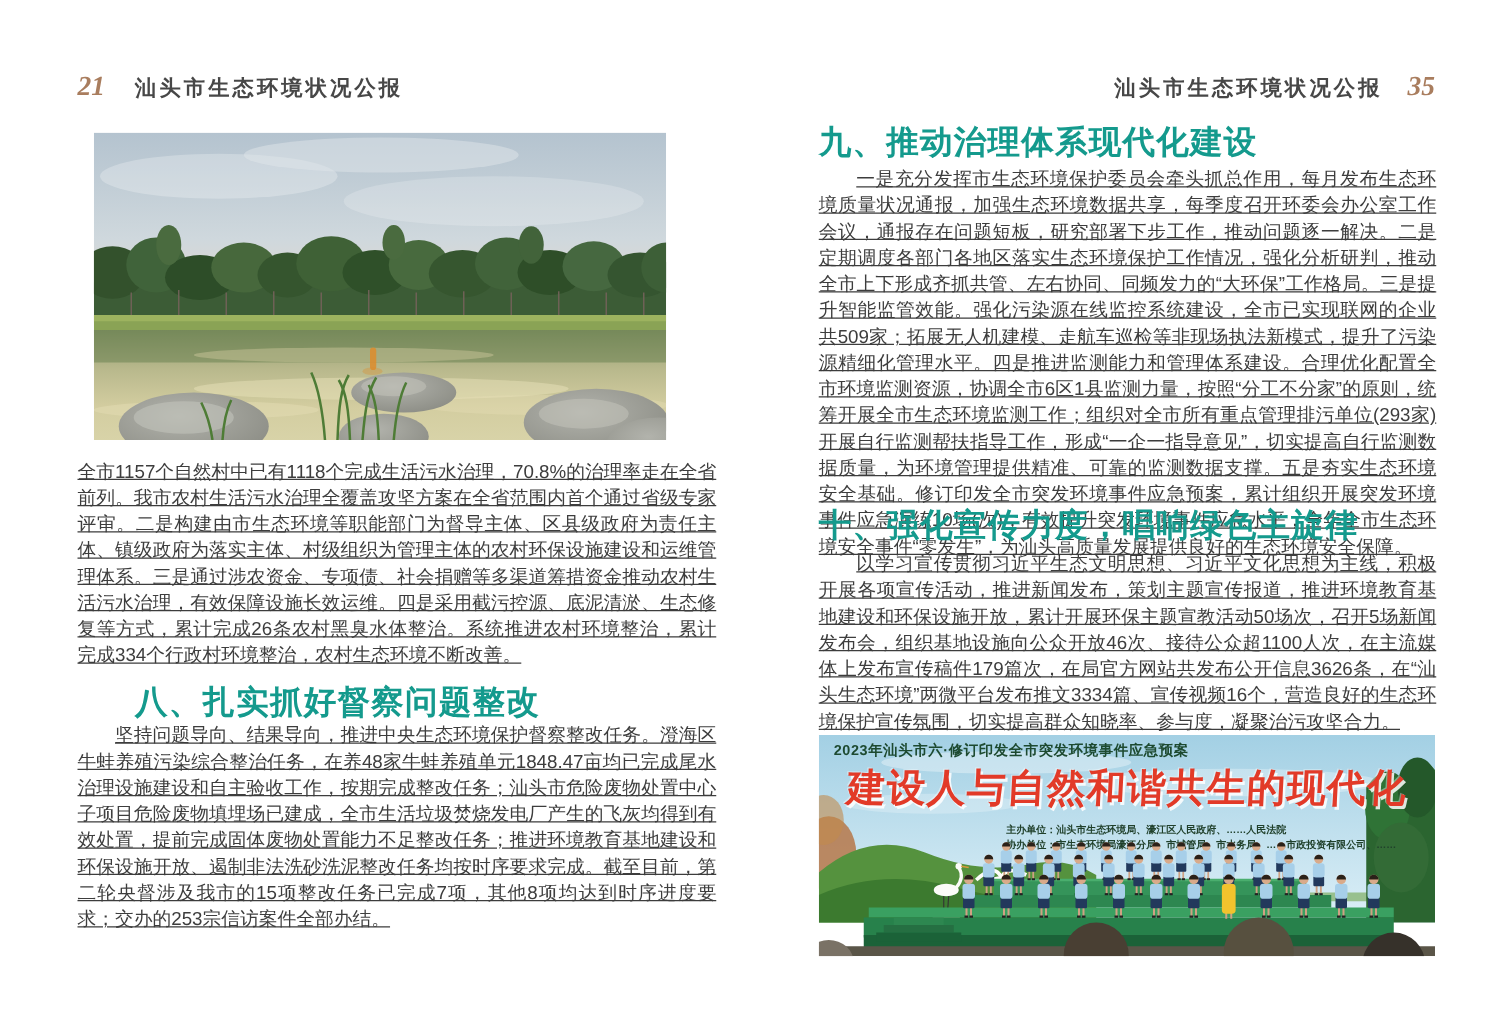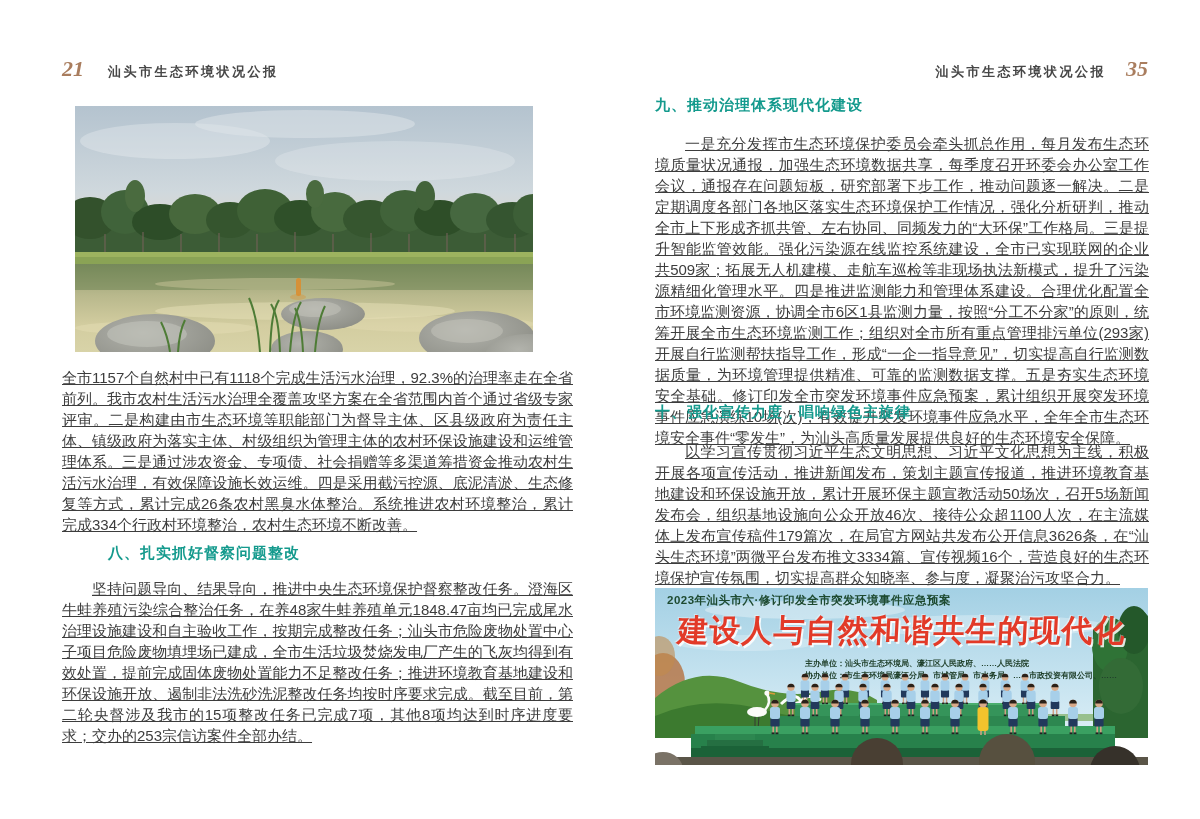--- a/index.html
+++ b/index.html
@@ -5,32 +5,32 @@
   html,body{margin:0;padding:0;background:#ffffff;}
   .spread{position:relative;width:1200px;height:819px;background:#ffffff;overflow:hidden;
           font-family:"Liberation Sans",sans-serif;color:#3d3d3d;}
 
   
   .page-header{position:absolute;top:58px;display:flex;align-items:baseline;}
   .hdr-left{left:62px;gap:24px;}
   .hdr-right{left:655px;width:493px;justify-content:flex-end;gap:20px;}
   .page-num{font-family:"Liberation Serif",serif;font-style:italic;font-weight:bold;
             font-size:22px;color:#a97d5e;line-height:1;}
-  .hdr-title{font-size:13px;font-weight:bold;color:#474747;letter-spacing:2.5px;}
+  .hdr-title{font-size:17px;font-weight:bold;color:#474747;letter-spacing:2.5px;}
 
   
   .body-text{position:absolute;margin:0;font-size:15px;line-height:21px;color:#3d3d3d;
              text-align:justify;text-indent:2em;text-decoration:underline;}
   .no-indent{text-indent:0;}
   #para-rural{left:62px;top:367px;width:511px;}
   #para-inspection{left:62px;top:578px;width:511px;}
   #para-governance{left:655px;top:133px;width:494px;}
   #para-publicity{left:655px;top:441px;width:494px;}
 
-  .section-heading{position:absolute;margin:0;font-size:15px;font-weight:bold;
+  .section-heading{position:absolute;margin:0;font-size:26px;font-weight:bold;
                    color:#149a8d;letter-spacing:1px;}
   #heading-8{left:62px;top:544px;margin-left:46px;}
   #heading-9{left:655px;top:96px;}
   #heading-10{left:655px;top:403px;}
 
   
   .photo{position:absolute;overflow:hidden;}
   .photo svg{display:block;width:100%;height:100%;}
   .park{left:75px;top:106px;width:458px;height:246px;}
   .event{left:655px;top:588px;width:493px;height:177px;}
@@ -145,21 +145,21 @@
           <path d="M205 246 C204 222 202 208 196 198"></path>
             <path d="M215 246 C217 220 220 206 226 196"></path>
           <path d="M228 246 C227 224 225 212 220 202"></path>
             <path d="M240 246 C242 222 245 210 250 200"></path>
           <path d="M95 246 C93 232 90 224 86 216"></path>
             <path d="M103 246 C104 230 106 222 110 214"></path>
         </g>
       </svg>
     </figure>
 
-    <p class="body-text no-indent" id="para-rural">全市1157个自然村中已有1118个完成生活污水治理，92.3%的治理率走在全省前列。我市农村生活污水治理全覆盖攻坚方案在全省范围内首个通过省级专家评审。二是构建由市生态环境等职能部门为督导主体、区县级政府为责任主体、镇级政府为落实主体、村级组织为管理主体的农村环保设施建设和运维管理体系。三是通过涉农资金、专项债、社会捐赠等多渠道筹措资金推动农村生活污水治理，有效保障设施长效运维。四是采用截污控源、底泥清淤、生态修复等方式，累计完成26条农村黑臭水体整治。系统推进农村环境整治，累计完成334个行政村环境整治，农村生态环境不断改善。</p>
+    <p class="body-text no-indent" id="para-rural">全市1157个自然村中已有1118个完成生活污水治理，70.8%的治理率走在全省前列。我市农村生活污水治理全覆盖攻坚方案在全省范围内首个通过省级专家评审。二是构建由市生态环境等职能部门为督导主体、区县级政府为责任主体、镇级政府为落实主体、村级组织为管理主体的农村环保设施建设和运维管理体系。三是通过涉农资金、专项债、社会捐赠等多渠道筹措资金推动农村生活污水治理，有效保障设施长效运维。四是采用截污控源、底泥清淤、生态修复等方式，累计完成26条农村黑臭水体整治。系统推进农村环境整治，累计完成334个行政村环境整治，农村生态环境不断改善。</p>
 
     <h2 class="section-heading" id="heading-8">八、扎实抓好督察问题整改</h2>
 
     <p class="body-text" id="para-inspection">坚持问题导向、结果导向，推进中央生态环境保护督察整改任务。澄海区牛蛙养殖污染综合整治任务，在养48家牛蛙养殖单元1848.47亩均已完成尾水治理设施建设和自主验收工作，按期完成整改任务；汕头市危险废物处置中心子项目危险废物填埋场已建成，全市生活垃圾焚烧发电厂产生的飞灰均得到有效处置，提前完成固体废物处置能力不足整改任务；推进环境教育基地建设和环保设施开放、遏制非法洗砂洗泥整改任务均按时序要求完成。截至目前，第二轮央督涉及我市的15项整改任务已完成7项，其他8项均达到时序进度要求；交办的253宗信访案件全部办结。</p>
   </section>
 
   <section>
     <header class="page-header hdr-right">
       <span class="hdr-title">汕头市生态环境状况公报</span>
       <span class="page-num">35</span>

